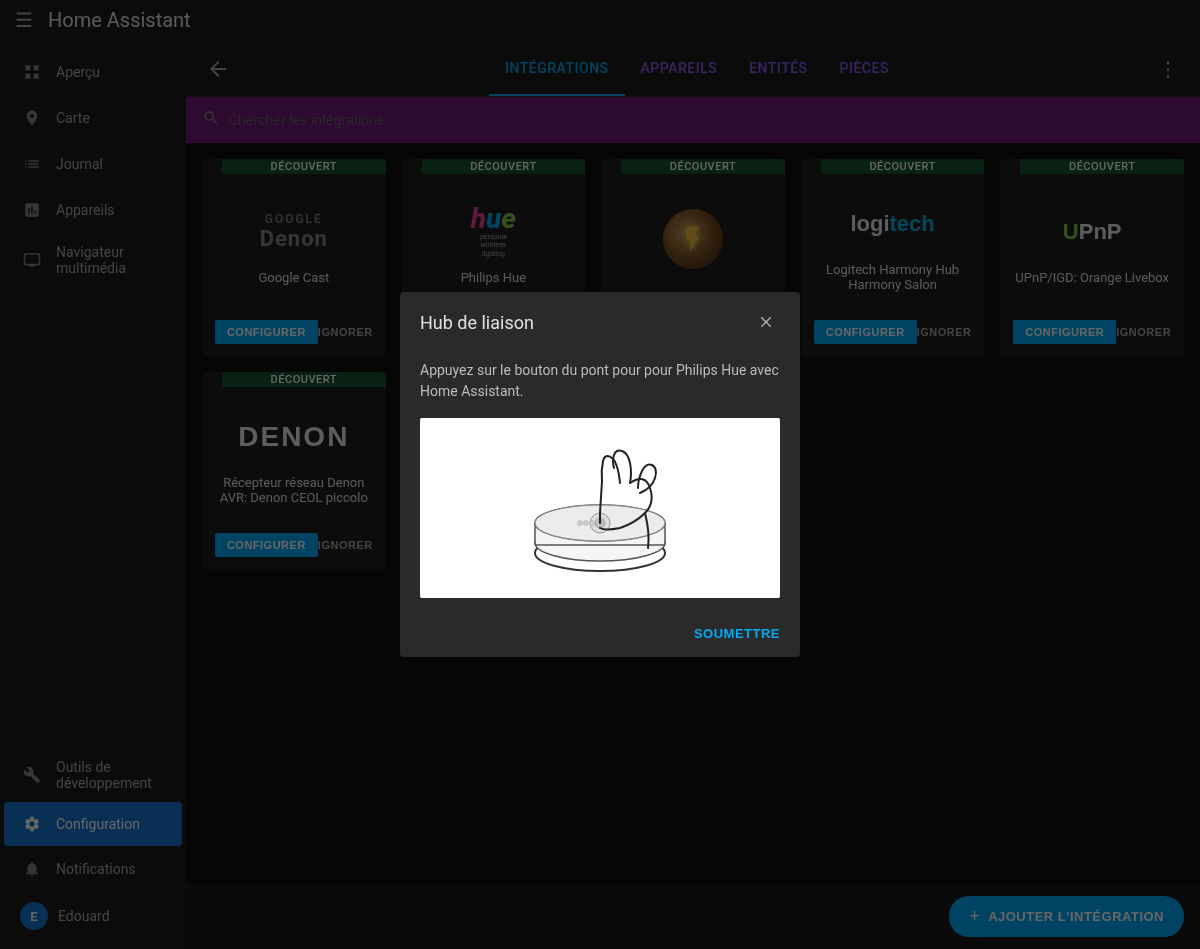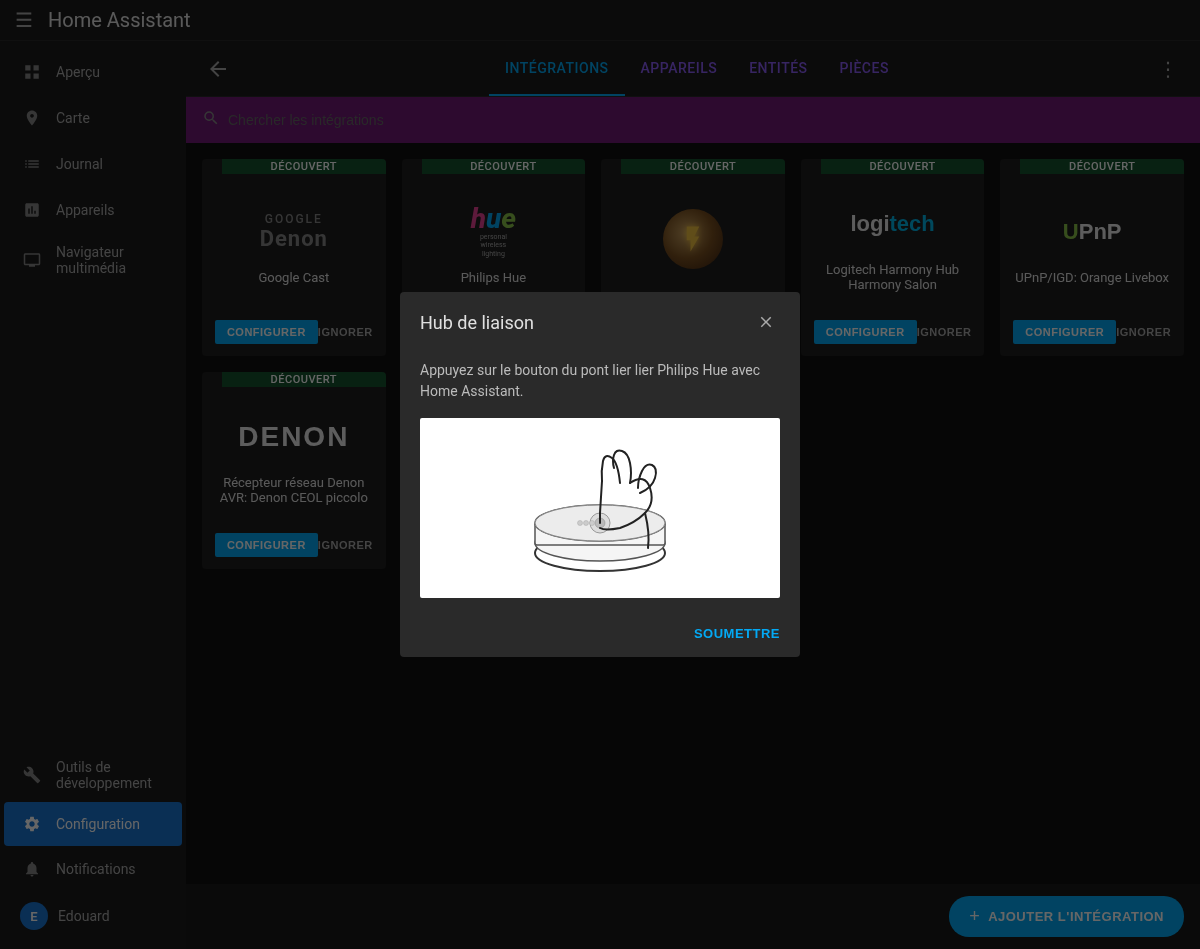--- a/index.html
+++ b/index.html
@@ -643,21 +643,21 @@
   <div class="dialog">
     <div class="dialog-header">
       <div class="dialog-title">Hub de liaison</div>
       <div class="dialog-close">
         <svg width="18" height="18" viewBox="0 0 24 24" fill="#aaa">
             <path d="M19 6.41L17.59 5 12 10.59 6.41 5 5 6.41 10.59 12 5 17.59 6.41 19 12 13.41 17.59 19 19 17.59 13.41 12z"></path>
           </svg>
       </div>
     </div>
     <div class="dialog-body">
-      <div class="dialog-desc">Appuyez sur le bouton du pont lier lier Philips Hue avec Home Assistant.</div>
+      <div class="dialog-desc">Appuyez sur le bouton du pont pour pour Philips Hue avec Home Assistant.</div>
       <div class="dialog-image">
 
         <svg width="220" height="170" viewBox="0 0 220 170" xmlns="http://www.w3.org/2000/svg">
 
           <ellipse cx="110" cy="130" rx="65" ry="18" fill="none" stroke="#333" stroke-width="2"></ellipse>
           <ellipse cx="110" cy="120" rx="65" ry="18" fill="#f5f5f5" stroke="#555" stroke-width="1.5"></ellipse>
           <rect x="45" y="100" width="130" height="22" rx="2" fill="#f5f5f5" stroke="#555" stroke-width="1.5"></rect>
           <ellipse cx="110" cy="100" rx="65" ry="18" fill="#f0f0f0" stroke="#555" stroke-width="1.5"></ellipse>
 
           <ellipse cx="110" cy="100" rx="65" ry="18" fill="#ececec" stroke="#888" stroke-width="1"></ellipse>

